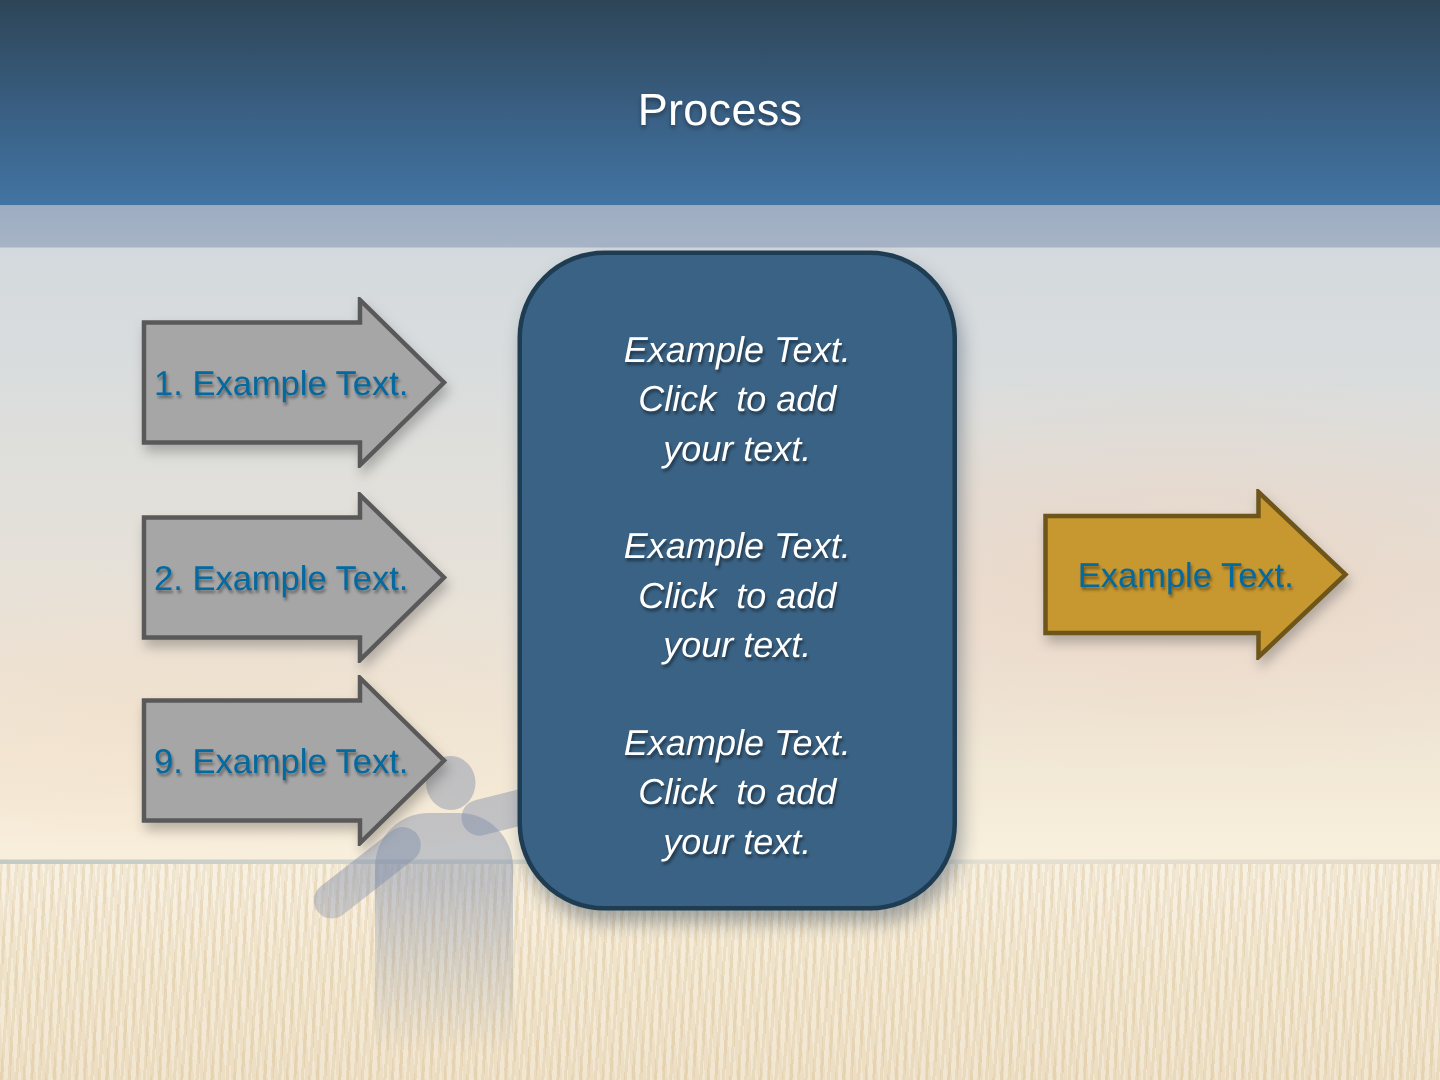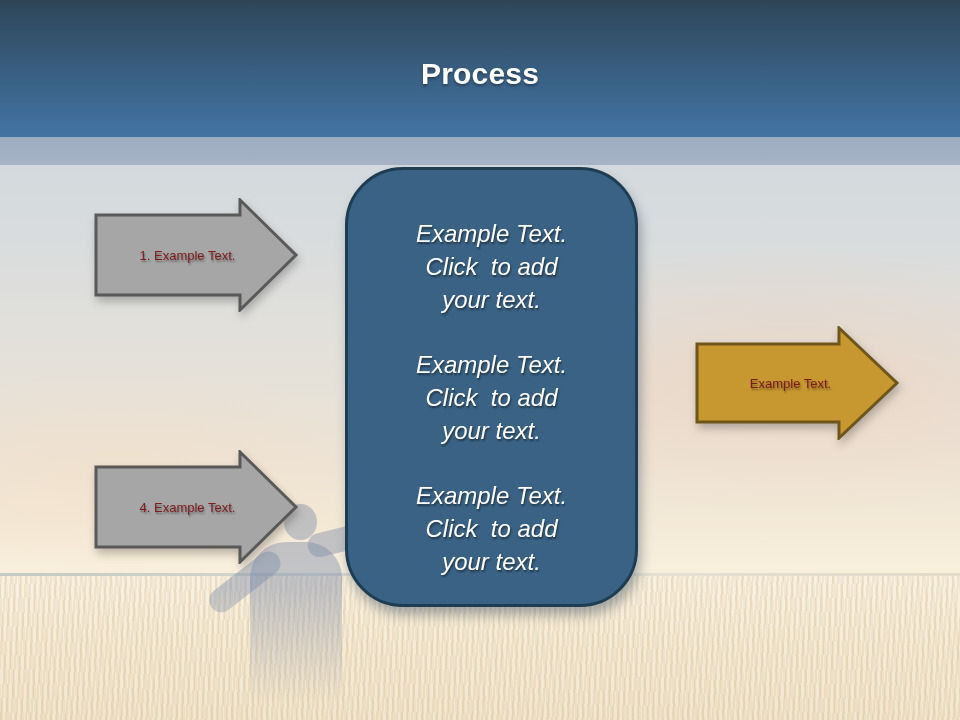--- a/index.html
+++ b/index.html
@@ -50,32 +50,32 @@
   .header{
     position:absolute;left:0;top:0;width:960px;height:137px;
     background:linear-gradient(180deg,#2e4557 0%,#3a6186 58%,#4274a3 100%);
     display:flex;align-items:center;justify-content:center;
   }
   .header h1{
     margin:0;padding-top:10px;display:flex;column-gap:9px;align-items:baseline;
     color:#ffffff;font-size:30px;font-weight:400;letter-spacing:0.2px;
     text-shadow:0 2px 3px rgba(0,0,0,0.35);
   }
-  .header h1 .bold{font-weight:700;}
+  .header h1 .bold{font-weight:400;}
   .subband{
     position:absolute;left:0;top:137px;width:960px;height:28px;
     background:linear-gradient(180deg,#9dadc2 0%,#a7b3c6 100%);
   }
   
   .parrow{position:absolute;width:205px;height:114px;}
   .parrow svg{position:absolute;inset:0;
     filter:drop-shadow(2px 5px 4px rgba(70,70,70,0.35));}
   .arrow-label{
     position:absolute;inset:0;display:flex;align-items:center;justify-content:center;
-    padding-right:18px;color:#7f1d1d;font-size:13px;
+    padding-right:18px;color:#0369a1;font-size:23px;
     text-shadow:1px 2px 2px rgba(0,0,0,0.40);white-space:nowrap;
   }
   .parrow-1{left:94px;top:198px;}
   .parrow-2{left:94px;top:328px;}
   .parrow-3{left:94px;top:450px;}
   
   .garrow{left:695px;top:326px;}
   .garrow .arrow-label{padding-right:14px;}
   
   .panel{
@@ -113,26 +113,32 @@
   </div>
   <div class="subband"></div>
 
   <div class="parrow parrow-1">
     <svg viewBox="0 0 205 114">
       <polygon points="2,17 146,17 146,2 202,57 146,112 146,97 2,97" fill="#a6a6a6" stroke="#595959" stroke-width="3" stroke-linejoin="miter"></polygon>
     </svg>
     <div class="arrow-label">1. Example Text.</div>
   </div>
 
+  <div class="parrow parrow-2">
+    <svg viewBox="0 0 205 114">
+      <polygon points="2,17 146,17 146,2 202,57 146,112 146,97 2,97" fill="#a6a6a6" stroke="#595959" stroke-width="3" stroke-linejoin="miter"></polygon>
+    </svg>
+    <div class="arrow-label">2. Example Text.</div>
+  </div>
 
   <div class="parrow parrow-3">
     <svg viewBox="0 0 205 114">
       <polygon points="2,17 146,17 146,2 202,57 146,112 146,97 2,97" fill="#a6a6a6" stroke="#595959" stroke-width="3" stroke-linejoin="miter"></polygon>
     </svg>
-    <div class="arrow-label">4. Example Text.</div>
+    <div class="arrow-label">9. Example Text.</div>
   </div>
 
   <div class="panel">
     <div class="panel-block">
       <div class="panel-line">Example Text.</div>
       <div class="panel-line">Click  to add</div>
       <div class="panel-line">your text.</div>
     </div>
     <div class="panel-block">
       <div class="panel-line">Example Text.</div>

